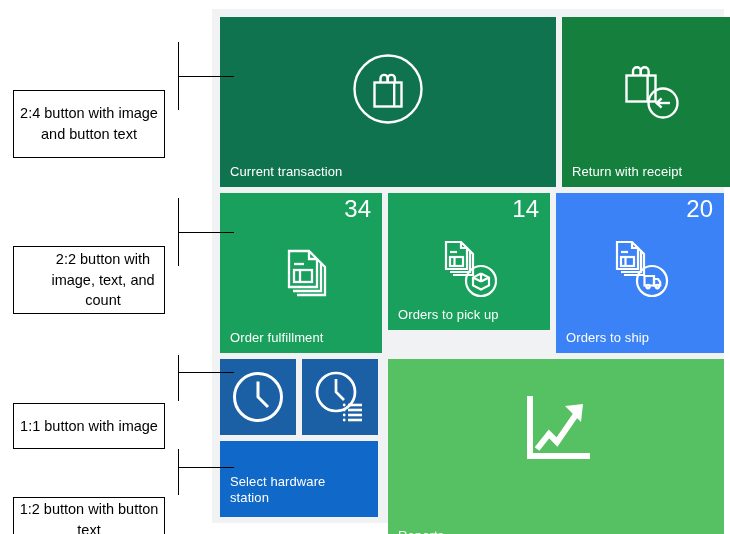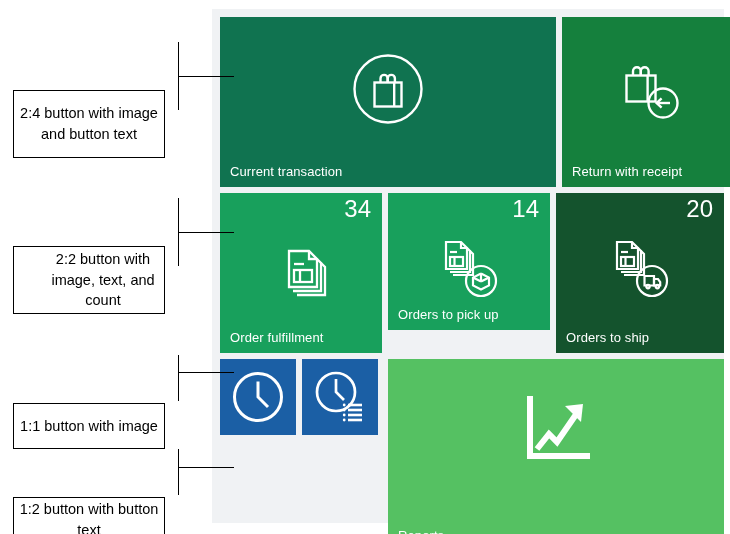--- a/index.html
+++ b/index.html
@@ -91,21 +91,21 @@
     display: flex;
     align-items: center;
     justify-content: center;
   }
 
   
   #tile-current-transaction { left: 8px;   top: 8px;   width: 336px; height: 170px; background: #107350; }
   #tile-return-receipt      { left: 350px; top: 8px;   width: 178px; height: 170px; background: #15803d; }
   #tile-order-fulfillment   { left: 8px;   top: 184px; width: 162px; height: 160px; background: #18A05C; }
   #tile-orders-pickup       { left: 176px; top: 184px; width: 162px; height: 137px; background: #18A05C; }
-  #tile-orders-ship         { left: 344px; top: 184px; width: 168px; height: 160px; background: #14532d; }
+  #tile-orders-ship         { left: 344px; top: 184px; width: 168px; height: 160px; background: #3b82f6; }
   #tile-show-journal        { left: 8px;   top: 350px; width: 76px;  height: 76px;  background: #1B5FA5; }
   #tile-time-clock          { left: 90px;  top: 350px; width: 76px;  height: 76px;  background: #1B5FA5; }
   #tile-select-hardware     { left: 8px;   top: 432px; width: 158px; height: 76px;  background: #1069C8; }
   #tile-reports             { left: 176px; top: 350px; width: 336px; height: 192px; background: #55C162; }
 
   .icon-svg { display: block; }
 </style>
 </head>
 <body>
 
@@ -238,20 +238,24 @@
           <circle cx="33.2" cy="37" r="1.4"></circle>
           <circle cx="33.2" cy="42" r="1.4"></circle>
           <circle cx="33.2" cy="47" r="1.4"></circle>
           <circle cx="33.2" cy="52" r="1.4"></circle>
         </g>
       </svg>
     </div>
     <div class="tile-label"></div>
   </div>
 
+  <div class="tile" id="tile-select-hardware">
+    <div class="tile-label" style="bottom:11px;">Select hardware
+station</div>
+  </div>
 
   <div class="tile" id="tile-reports">
     <div class="tile-icon" style="top:20px; height:100px;">
       <svg class="icon-svg" width="86" height="86" viewBox="0 0 86 86" fill="none" stroke="#ffffff" stroke-width="6" stroke-linejoin="miter">
         <polyline points="17,10 17,70 77,70"></polyline>
         <polyline points="24,63 36,48 44,56 64,27"></polyline>
         <polygon points="52,20 70,18 68,36" fill="#ffffff" stroke="none"></polygon>
       </svg>
     </div>
     <div class="tile-label">Reports</div>

